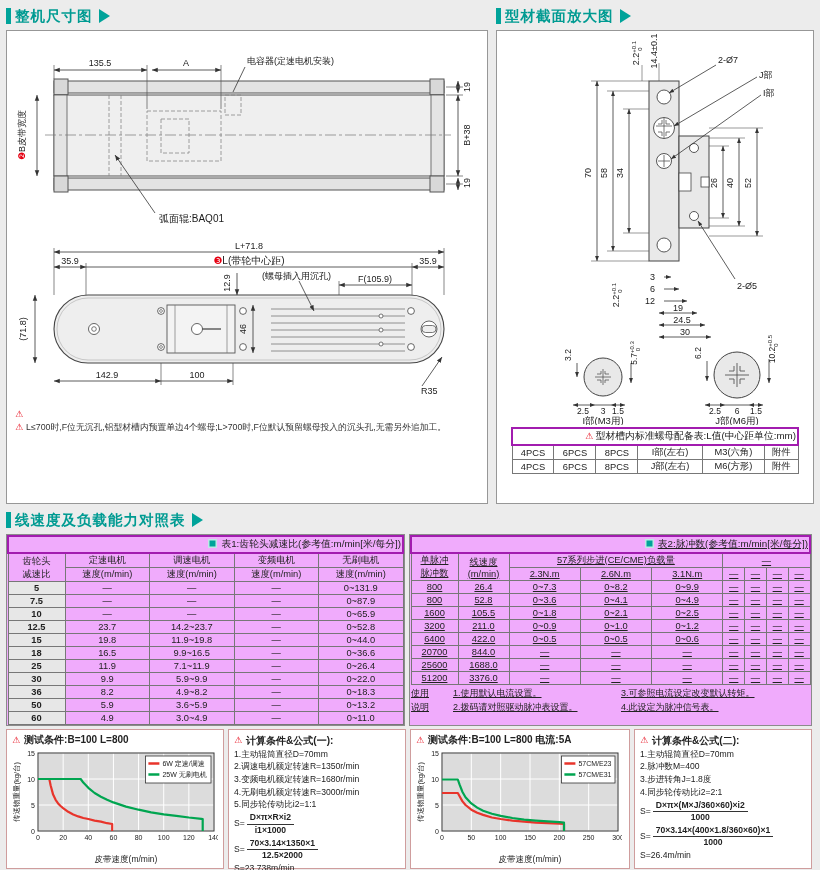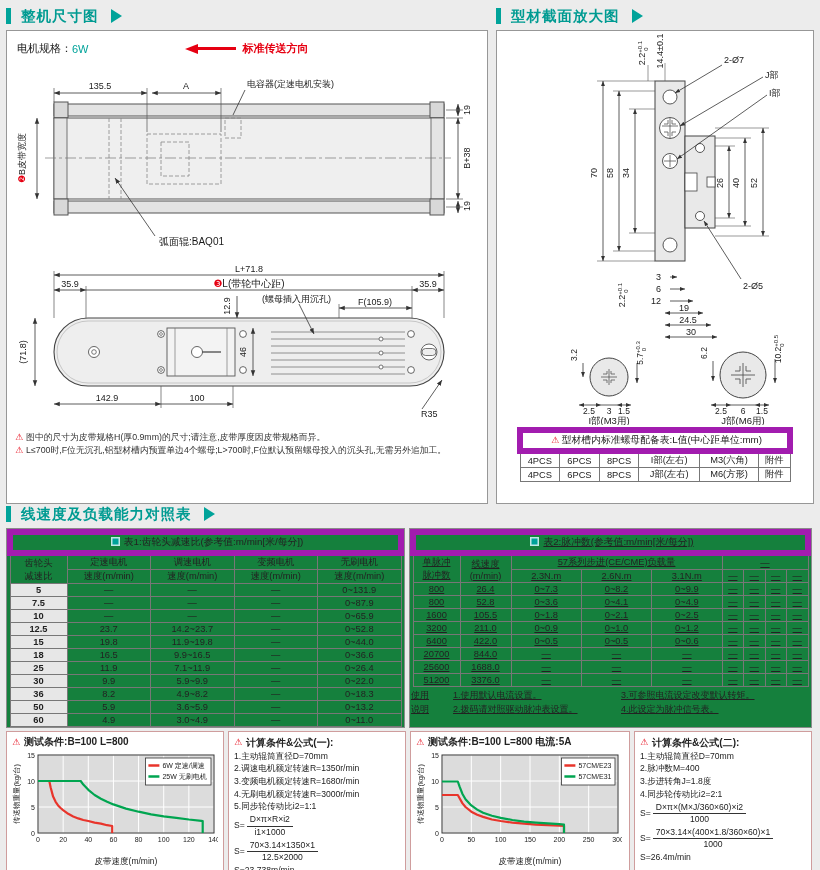--- a/index.html
+++ b/index.html
@@ -1,78 +1,69 @@
 <!DOCTYPE html>
 <html><head>
 <meta charset="utf-8">
 <style>
   html,body{margin:0;padding:0;background:#ececec;font-family:"Liberation Sans","DejaVu Sans",sans-serif;color:#222;}
   .page{width:808px;padding:6px;}
-  .hdr{display:flex;align-items:center;gap:10px;height:20px;margin:0 0 4px 0;text-align:center;}
+  .hdr{display:flex;align-items:center;gap:4px;height:20px;margin:0 0 4px 0;text-align:center;}
   .hdr .bar{width:5px;height:16px;background:#00a39a;}
   .hdr .t{font-weight:bold;font-size:14.5px;color:#009b92;letter-spacing:1px;}
   .hdr .arr{width:0;height:0;border-left:11px solid #00a39a;border-top:7px solid transparent;border-bottom:7px solid transparent;margin-left:2px;}
   .row1{display:flex;gap:8px;}
   .panel{background:#fff;border:1.5px solid #979797;box-sizing:border-box;}
   .p-left{width:482px;height:474px;padding:2px 2px;}
-  .p-right{width:318px;height:474px;padding:2px 20px;}
+  .p-right{width:318px;height:474px;padding:2px 14px;}
   .motor-row{display:flex;align-items:center;font-size:11px;margin:8px 6px 2px 8px;}
   .motor-val{color:#00a39a;}
   .dirwrap{display:flex;align-items:center;margin-left:96px;color:#e60012;font-weight:bold;font-size:11px;}
   .arrhead{width:0;height:0;border-top:5px solid transparent;border-bottom:5px solid transparent;border-right:13px solid #e60012;}
   .arrbar{width:38px;height:3px;background:#e60012;margin-right:7px;}
   .notes{margin:10px 6px 0 6px;font-size:8.8px;line-height:1.5;color:#333;}
   .notes .nline{display:flex;gap:3px;align-items:flex-start;}
   .warn{color:#e60012;font-size:9px;line-height:1.4;}
   svg text{font-family:"Liberation Sans","DejaVu Sans",sans-serif;}
   .dwg{display:block;}
   
   .row2{display:flex;gap:4px;margin-top:2px;}
-  .tblbox{background:#15803d;border:1.5px solid #8b8b8b;box-sizing:border-box;}
+  .tblbox{background:#f0abfc;border:1.5px solid #8b8b8b;box-sizing:border-box;}
   table{border-collapse:collapse;width:100%;}
   td,th{border:1px solid #777;font-size:9.3px;text-align:center;padding:0 1px;height:12px;font-weight:normal;}
-  tr.cap td{text-align:center;border:6px solid #a21caf;font-size:9.8px;height:15px;padding-left:4px;}
+  tr.cap td{text-align:right;border:2px solid #a21caf;font-size:9.8px;height:15px;padding-left:4px;}
   .sq{display:inline-block;width:9px;height:9px;background:#00a39a;box-shadow:inset 0 0 0 1.5px #bfe8e5, inset 0 0 0 3px #00a39a;margin-right:4px;vertical-align:-1px;}
   td.rowhead{background:#e7e7e7;font-weight:bold;}
   .usage{display:grid;grid-template-columns:42px 168px 1fr;font-size:9px;padding:2px 0 2px 1px;line-height:1.55;}
   .usage .ulab{grid-row:1/3;}
   .row3{display:flex;gap:4px;margin-top:3px;}
   .minibox{background:#fff;border:1px solid #cf9d9d;box-sizing:border-box;padding:3px 5px;}
   .boxtitle{display:flex;gap:4px;align-items:center;font-size:10px;font-weight:bold;color:#222;height:14px;}
   .chartbox{width:218px;height:140px;}
   .fbox{width:178px;height:140px;font-size:8.6px;line-height:1.3;}
   .fbox .fl{margin:1.5px 0;}
   .sline{display:flex;align-items:center;gap:2px;margin:2px 0;}
-  .frac{display:inline-block;text-align:center;}
+  .frac{display:inline-block;text-align:center;font-weight:bold;}
   .frac .fn{display:block;border-bottom:1px solid #333;padding:0 3px;}
   .frac .fd{display:block;padding:0 3px;}
 </style>
 </head>
 <body>
 
 <div class="page">
 
   <div class="row1">
 
     <div style="width:482px;">
       <div class="hdr">
         <span class="bar"></span>
         <span class="t">整机尺寸图</span>
         <span class="arr"></span>
       </div>
       <div class="panel p-left">
-        <div class="motor-row">
-          <span>电机规格：</span>
-          <span class="motor-val">6W</span>
-          <span class="dirwrap">
-            <span class="arrhead"></span>
-            <span class="arrbar"></span>
-            <span>标准传送方向</span>
-          </span>
-        </div>
 
         <svg class="dwg" width="476" height="182" viewBox="0 0 476 182" style="margin-top:22px;">
           <defs>
               <marker id="ar1" viewBox="0 0 10 10" refX="9" refY="5" markerWidth="8" markerHeight="8" orient="auto-start-reverse">
                 <path d="M0,1.5 L9,5 L0,8.5 z" fill="#333"></path>
               </marker>
             </defs>
           <g>
             <rect x="45" y="26" width="390" height="12" fill="#e3e3e3" stroke="#555" stroke-width="1"></rect>
             <rect x="45" y="24" width="14" height="16" fill="#d8d8d8" stroke="#555" stroke-width="1"></rect>
@@ -195,21 +186,20 @@
             <text transform="rotate(-90 237 86)" x="237" y="86" text-anchor="middle">46</text>
             <text x="98" y="135" text-anchor="middle">142.9</text>
             <text x="188" y="135" text-anchor="middle">100</text>
             <text x="412" y="151">R35</text>
           </g>
         </svg>
 
         <div class="notes">
           <div class="nline">
               <span class="warn">⚠</span>
-              <span>图中的尺寸为皮带规格H(厚0.9mm)的尺寸;请注意,皮带厚度因皮带规格而异。</span>
             </div>
           <div class="nline">
               <span class="warn">⚠</span>
               <span>L≤700时,F位无沉孔,铝型材槽内预置单边4个螺母;L&gt;700时,F位默认预留螺母投入的沉头孔,无需另外追加工。</span>
             </div>
         </div>
       </div>
     </div>
 
     <div style="width:290px;">
@@ -354,21 +344,21 @@
                 <td>J部(左右)</td>
                 <td>M6(方形)</td>
                 <td>附件</td>
               </tr>
             </tbody>
         </table>
       </div>
     </div>
   </div>
 
-  <div class="hdr" style="">
+  <div class="hdr" style="margin-top:6px;">
     <span class="bar"></span>
     <span class="t">线速度及负载能力对照表</span>
     <span class="arr"></span>
   </div>
 
   <div class="row2">
 
     <div class="tblbox" style="width:399px;">
       <table>
         <tbody>

